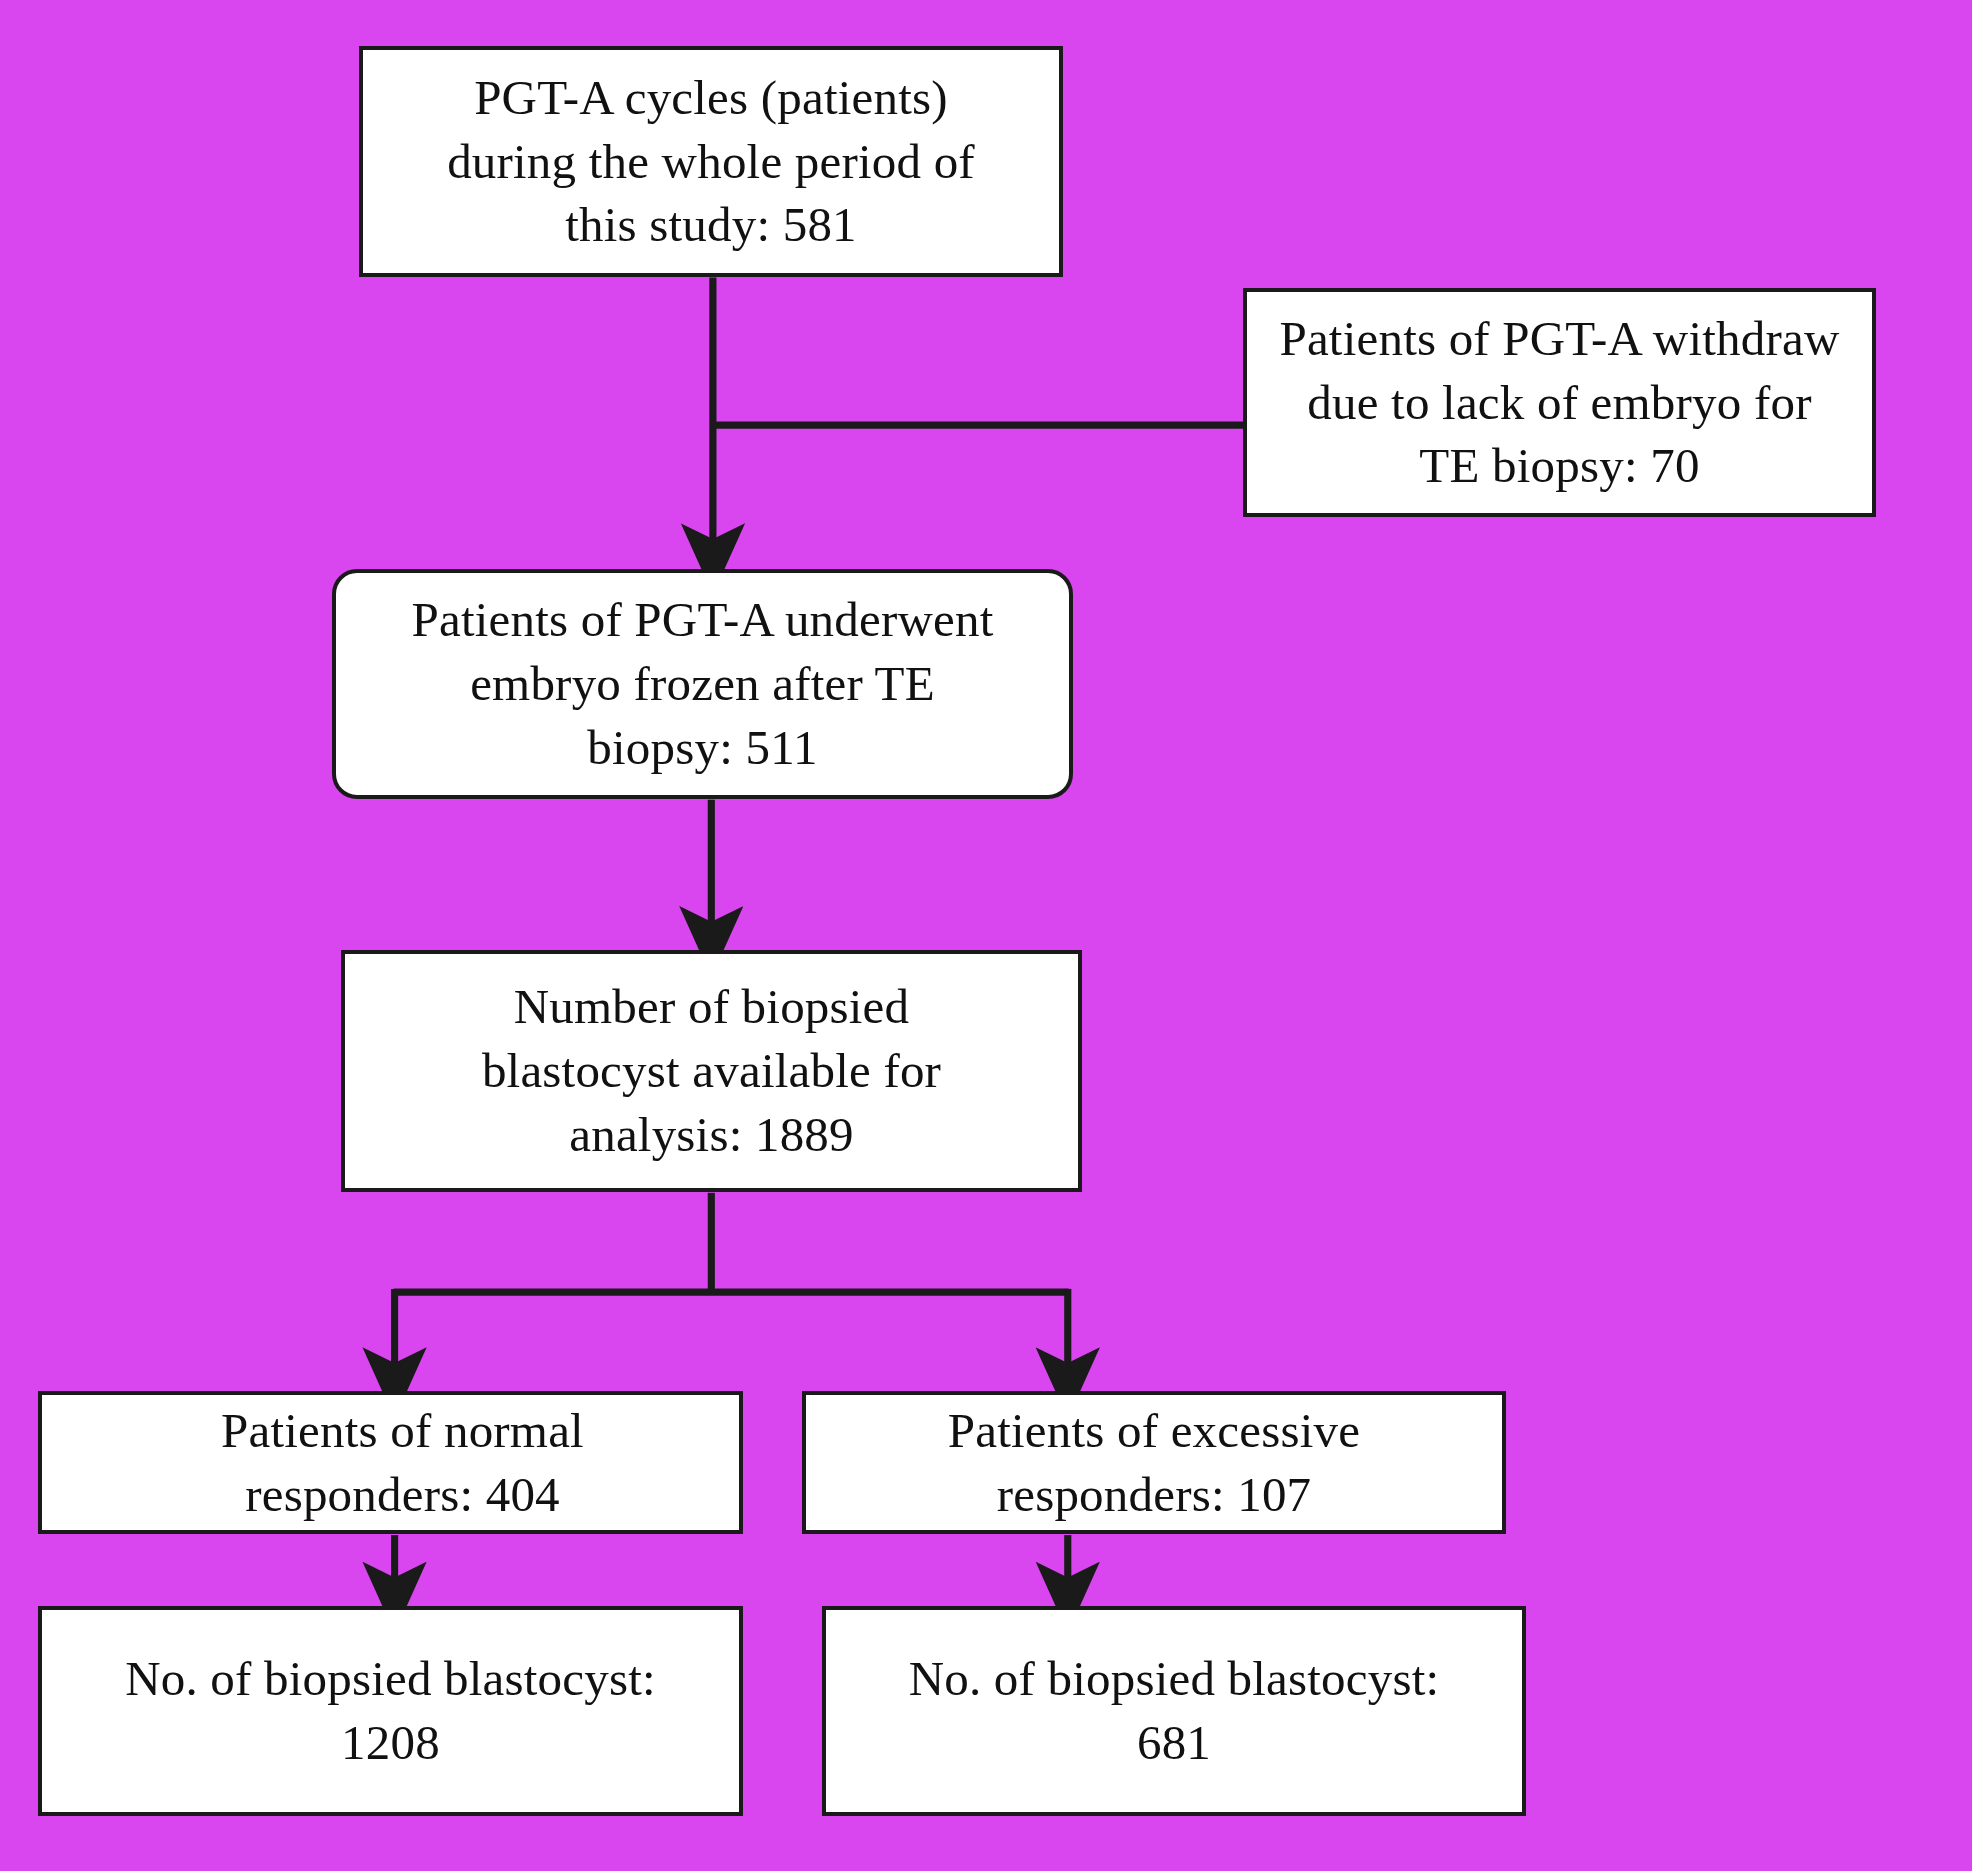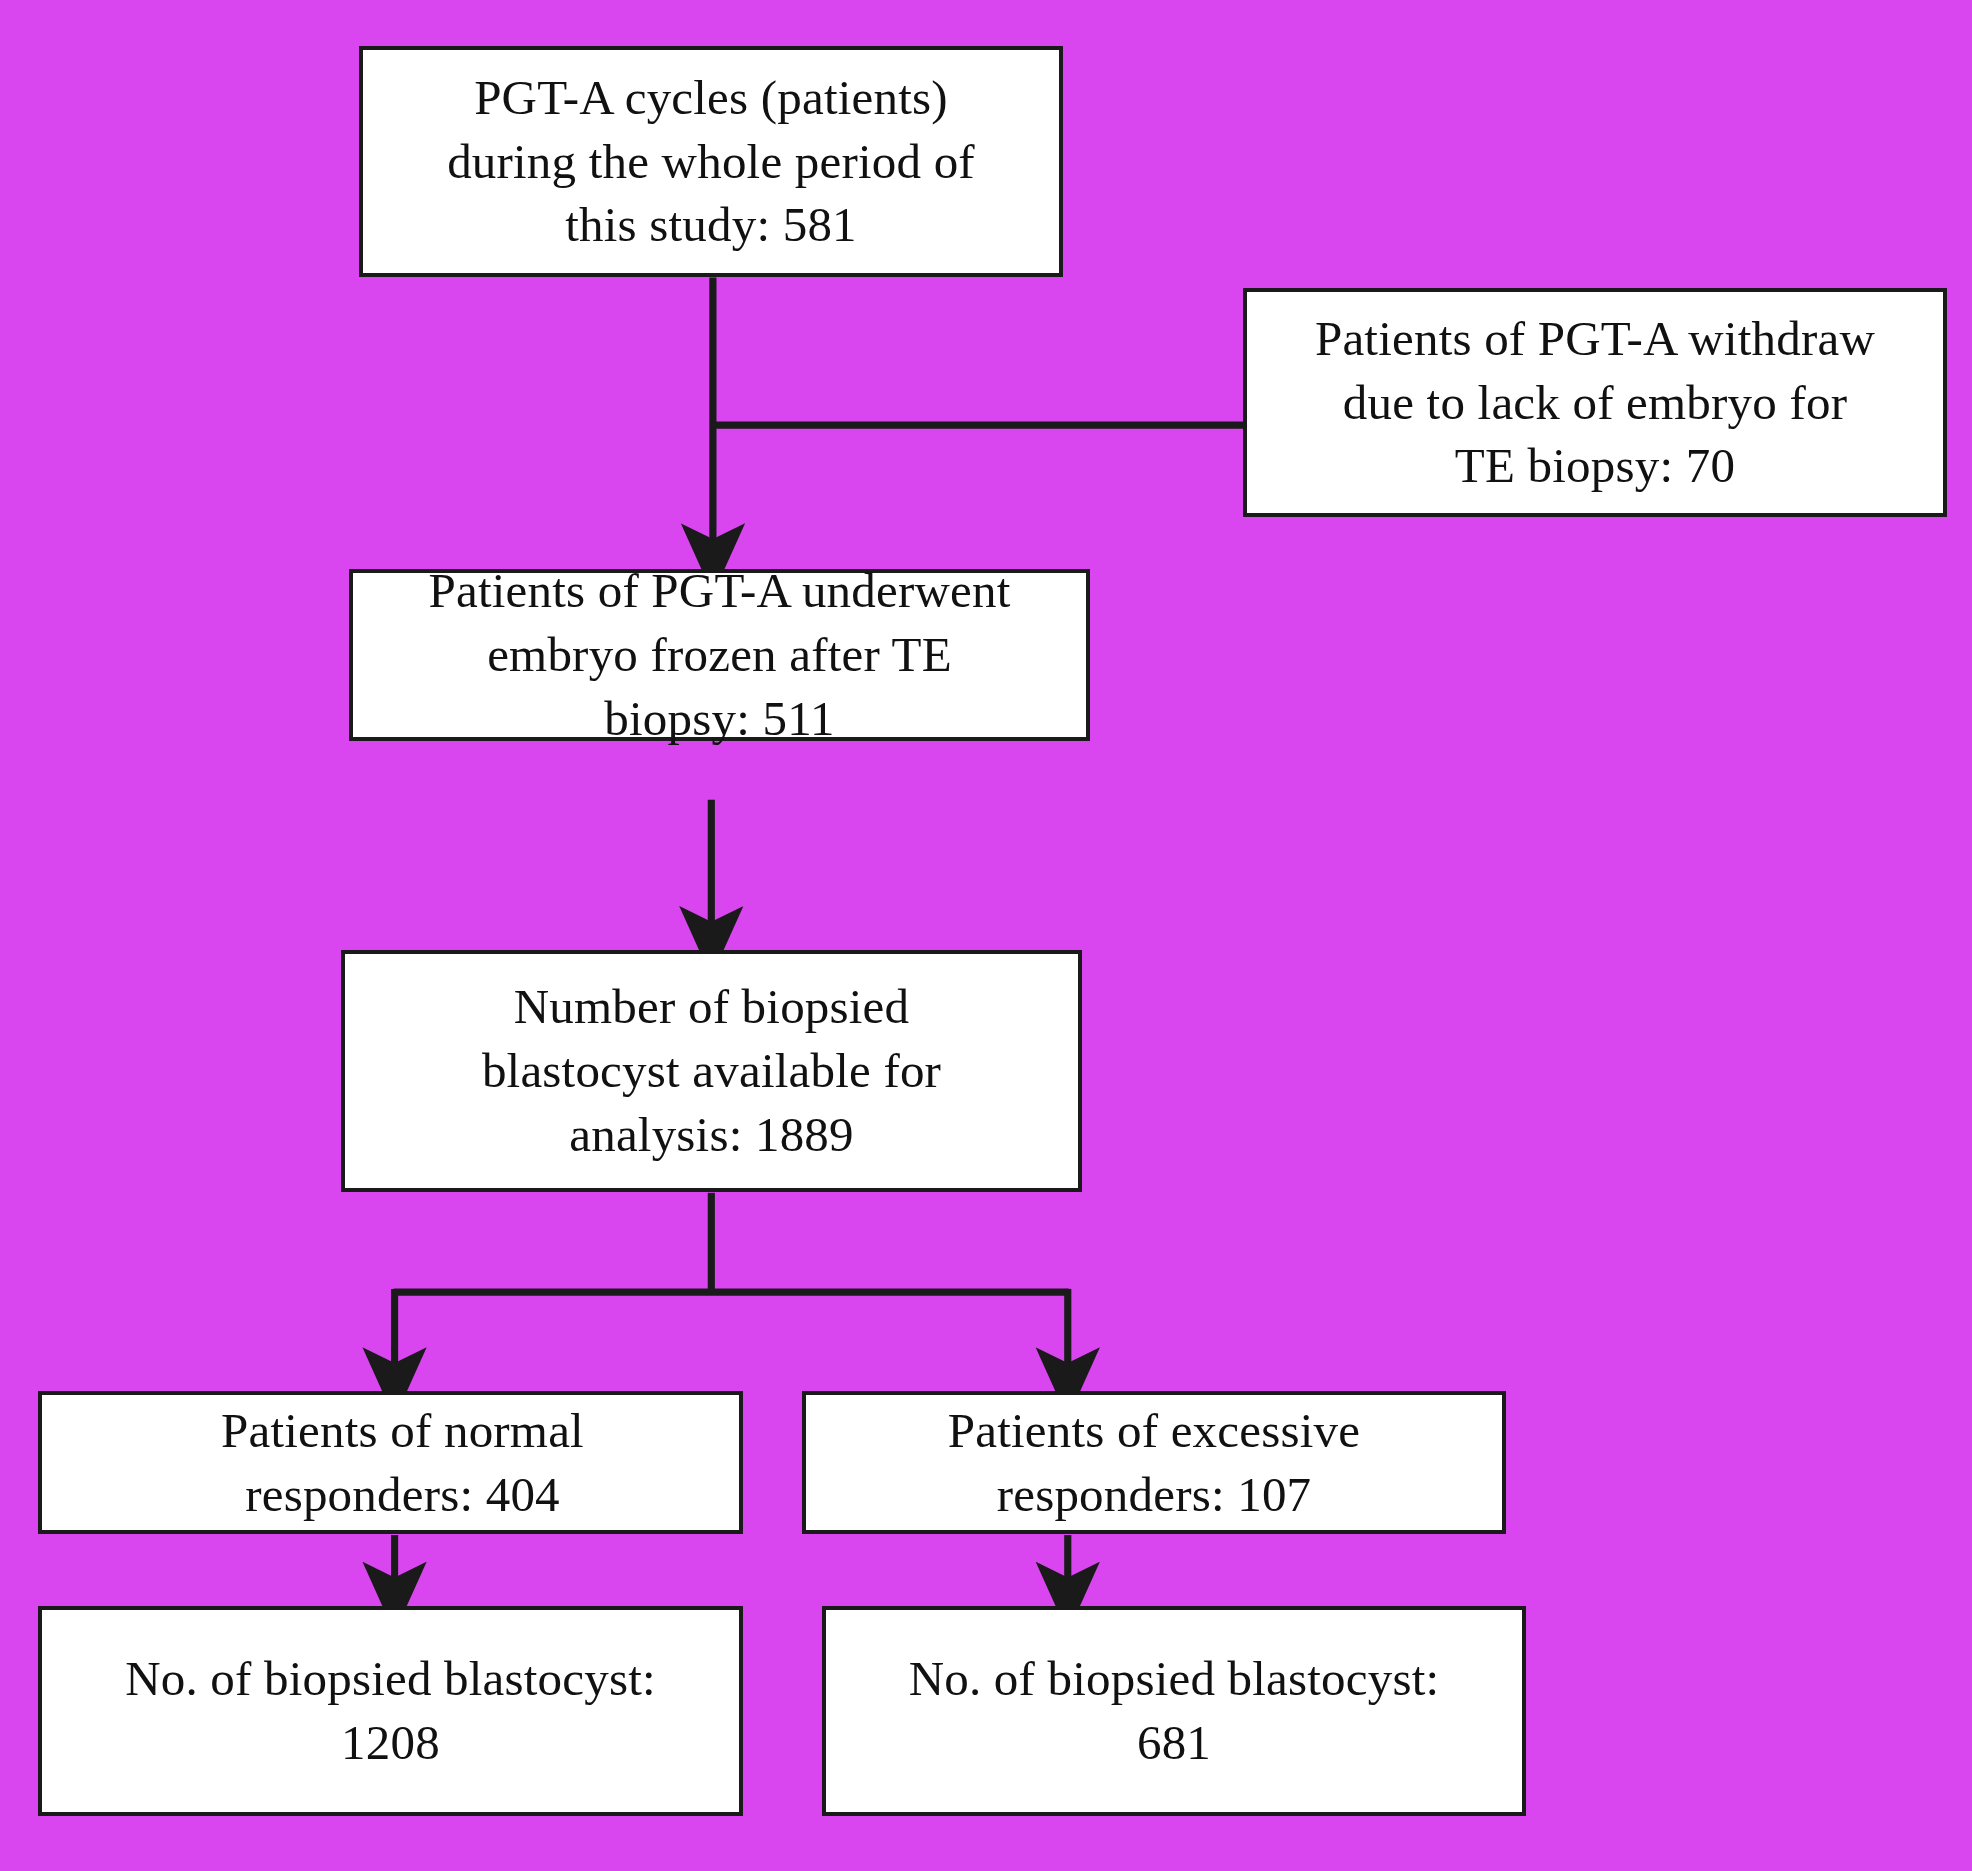--- a/index.html
+++ b/index.html
@@ -44,22 +44,22 @@
     width: 100%;
     padding: 0 14.3px;
     font-size: 49px;
     line-height: 1.30;
     letter-spacing: 0.2px;
     white-space: pre-line;
     text-align: center;
   }
   
   #node-total      { left: 359px;  top: 46px;   width: 704px; height: 231px; }
-  #node-withdraw   { left: 1243px; top: 288px;  width: 704px; height: 229px; }
-  #node-frozen     { left: 349px;  top: 569px;  width: 741px; height: 172px; }
+  #node-withdraw   { left: 1243px; top: 288px;  width: 633px; height: 229px; }
+  #node-frozen     { left: 332px;  top: 569px;  width: 741px; height: 230px; border-radius: 25px; }
   #node-blastocyst { left: 341px;  top: 950px; width: 741px; height: 242px; align-items: center; }
   #node-normal     { left: 38px;   top: 1391px; width: 705px; height: 143px; padding-left: 24px; }
   #node-excessive  { left: 802px; top: 1391px; width: 704px; height: 143px; }
   #node-normal-bx  { left: 38px;   top: 1606px; width: 705px; height: 210px; }
   #node-excess-bx  { left: 822px; top: 1606px; width: 704px; height: 210px; }
 </style>
 </head>
 <body>
 
 <div id="flow-root">

